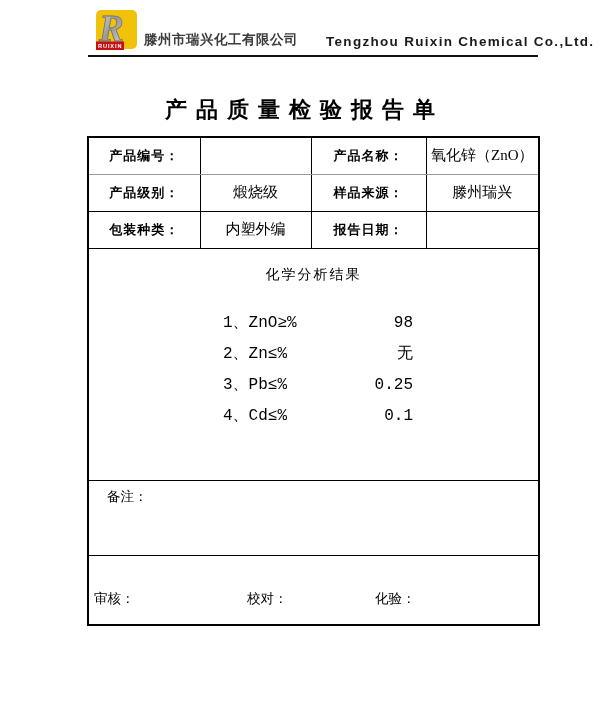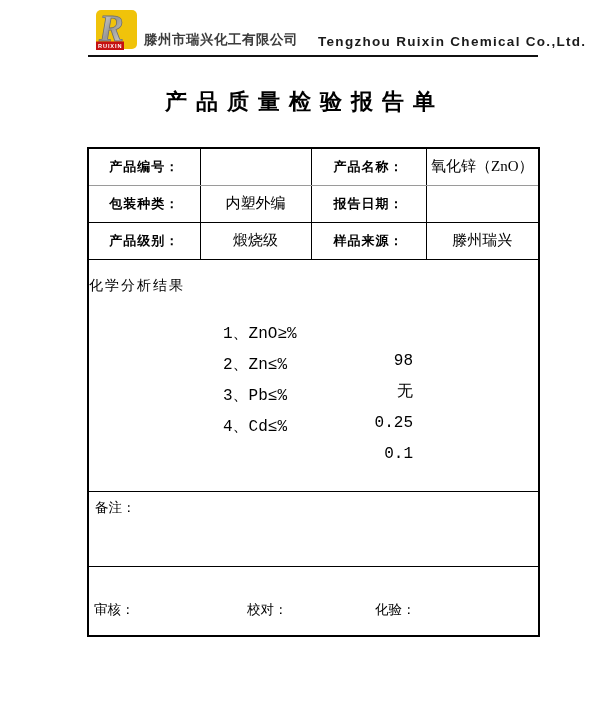--- a/index.html
+++ b/index.html
@@ -12,73 +12,73 @@
     font-family:"Liberation Sans","DejaVu Sans",sans-serif;
     overflow:hidden;
   }
 
   
   .header { position:absolute; left:88px; top:9px; display:flex; align-items:flex-end; }
   .logo { width:50px; height:44px; flex:0 0 auto; }
   .company-cn {
     font-family:"Liberation Serif","DejaVu Serif",serif;
     font-size:13.5px; font-weight:600; color:#3c3c3c;
-    margin:0 8px 4px 6px; letter-spacing:0.5px; white-space:nowrap;
+    margin:0 16px 4px 6px; letter-spacing:0.5px; white-space:nowrap;
   }
   .company-en {
     font-size:13.5px; font-weight:bold; color:#1a1a1a;
     letter-spacing:1.3px; margin:0 4px 4px 12px; white-space:nowrap;
   }
   .header-rule { position:absolute; left:88px; top:55px; width:450px; height:2px; background:#111; }
 
   
   .doc-title {
-    position:absolute; top:87px; left:0; width:600px;
+    position:absolute; top:95px; left:0; width:600px;
     text-align:center; font-size:22px; font-weight:bold;
     letter-spacing:9px; text-indent:9px;
   }
 
   
   table.report {
-    position:absolute; left:87px; top:147px; width:451px;
+    position:absolute; left:87px; top:136px; width:451px;
     border-collapse:collapse; table-layout:fixed;
     border:2px solid #000;
   }
   table.report td { border:1px solid #000; padding:0; }
   tr.info-row { height:37px; }
   tr.info-row.first td { border-bottom-color:#9a9a9a; }
   .lbl {
     font-size:13px; font-weight:bold; text-align:center;
     letter-spacing:1px; vertical-align:middle;
   }
   .val {
     font-family:"Liberation Serif","DejaVu Serif",serif;
     font-size:15px; text-align:center; vertical-align:middle;
   }
 
   
   .analysis-cell { height:232px; position:relative; vertical-align:top; }
   .analysis-heading {
     position:absolute; top:17px; left:0; width:100%;
-    font-size:14px; letter-spacing:2px;
+    text-align:center; font-size:14px; letter-spacing:2px;
     font-family:"Liberation Serif","DejaVu Serif",serif; font-weight:normal;
   }
   .analysis-items { position:absolute; top:59px; left:134px; width:280px; }
   .analysis-item {
     position:relative; height:31px; line-height:31px;
     font-family:"Liberation Mono","DejaVu Sans Mono",monospace;
     font-size:16px;
   }
-  .item-value { position:absolute; top:0; left:100px; width:90px; text-align:right;margin-top:27px; }
+  .item-value { position:absolute; top:0; left:100px; width:90px; text-align:right; }
 
   
   .remarks-cell { height:75px; vertical-align:top; }
   .remarks-label {
     display:block; padding:7px 0 0 6px;
-    font-family:"Liberation Serif","DejaVu Serif",serif; font-size:13.5px;
+    font-family:"Liberation Serif","DejaVu Serif",serif; font-size:13.5px;margin-left:12px;
   }
 
   
   .signoff-cell { height:70px; position:relative; vertical-align:top; }
   .signoff-cell span {
     position:absolute; top:34px; font-size:13.5px;
     font-family:"Liberation Serif","DejaVu Serif",serif;
   }
   .signoff-review  { left:5px; }
   .signoff-proof   { left:158px; }
@@ -118,30 +118,30 @@
         <col style="width:113px">
     </colgroup>
     <tbody>
       <tr class="info-row first">
         <td class="lbl">产品编号：</td>
         <td class="val"></td>
         <td class="lbl">产品名称：</td>
         <td class="val">氧化锌（ZnO）</td>
       </tr>
       <tr class="info-row">
+        <td class="lbl">产品级别：</td>
+        <td class="val">煅烧级</td>
+        <td class="lbl">样品来源：</td>
+        <td class="val">滕州瑞兴</td>
+      </tr>
+      <tr class="info-row">
         <td class="lbl">包装种类：</td>
         <td class="val">内塑外编</td>
         <td class="lbl">报告日期：</td>
         <td class="val"></td>
-      </tr>
-      <tr class="info-row">
-        <td class="lbl">产品级别：</td>
-        <td class="val">煅烧级</td>
-        <td class="lbl">样品来源：</td>
-        <td class="val">滕州瑞兴</td>
       </tr>
 
       <tr>
         <td class="analysis-cell" colspan="4">
           <div class="analysis-heading">化学分析结果</div>
           <div class="analysis-items">
             <div class="analysis-item">
               <span>1、ZnO≥%</span>
               <span class="item-value">98</span>
             </div>

